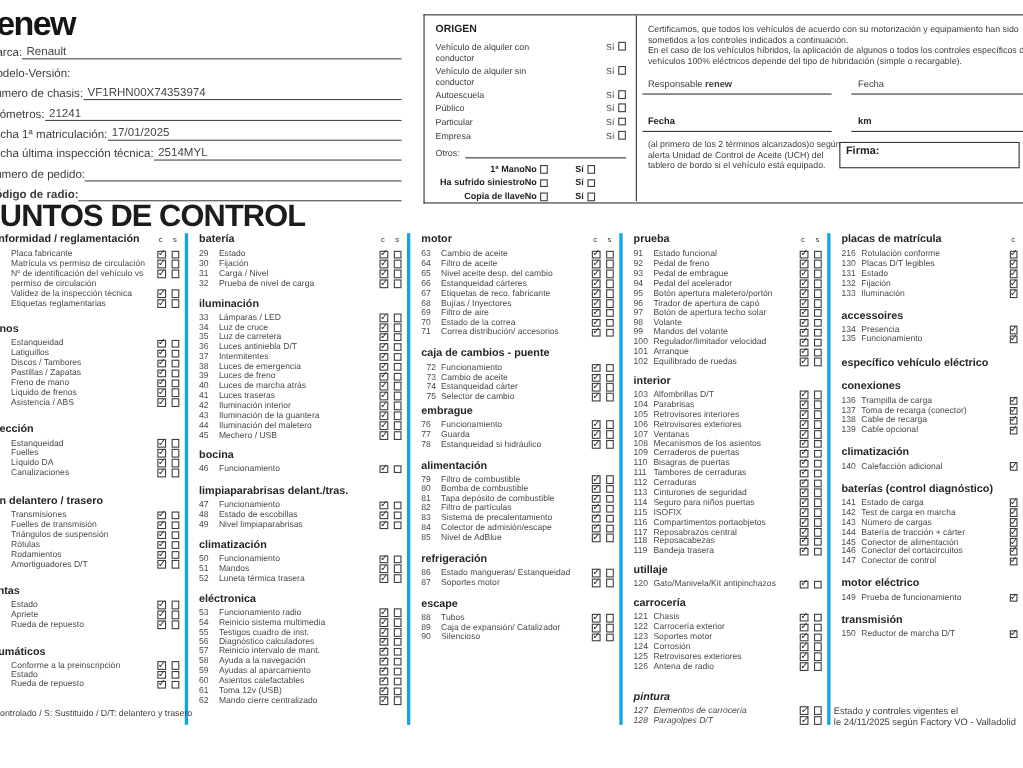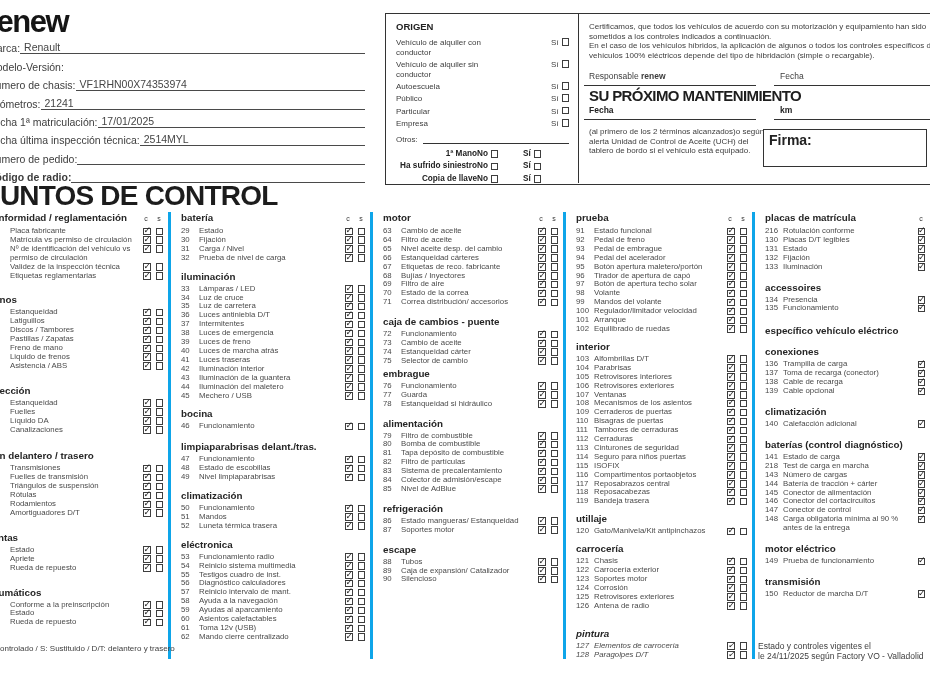--- a/index.html
+++ b/index.html
@@ -38,22 +38,22 @@
   .c-fecha1{position:absolute;left:201px;top:57px;font-size:8.5px;}
   .ul{position:absolute;border-bottom:1px solid #333;}
   .ul1{left:5px;top:71px;width:172px;}
   .ul2{left:195px;top:71px;width:210px;}
   .c-title{position:absolute;left:10px;top:73px;font-size:15px;font-weight:800;letter-spacing:-0.6px;color:#1d1d1d;white-space:nowrap;}
   .c-fecha2{position:absolute;left:10px;top:91px;font-size:8.5px;font-weight:700;color:#222;}
   .c-km{position:absolute;left:201px;top:91px;font-size:8.5px;font-weight:700;color:#222;}
   .ul3{left:5px;top:105px;width:172px;}
   .ul4{left:195px;top:105px;width:210px;}
   .c-note{position:absolute;left:10px;top:113px;width:178px;font-size:8px;line-height:9.7px;}
-  .c-firma{position:absolute;left:184px;top:115px;width:164px;height:38px;border:1.5px solid #333;
-           box-sizing:border-box;font-size:14px;font-weight:700;padding:2px 5px;color:#222;}
+  .c-firma{position:absolute;left:184px;top:115px;width:164px;height:24px;border:1.5px solid #333;
+           box-sizing:border-box;font-size:10px;font-weight:700;padding:2px 5px;color:#222;}
 
   
   .pc-title{position:absolute;left:6px;top:180px;font-size:28px;font-weight:800;letter-spacing:-0.8px;color:#1c1c1c;white-space:nowrap;}
   .pc{position:absolute;left:11px;top:212px;display:flex;align-items:stretch;}
   .pc-col{box-sizing:border-box;}
   .pc-col.c1{width:181px;}
   .pc-col.c2{width:202px;}
   .pc-col.c3{width:193px;}
   .pc-col.c4{width:189px;}
   .pc-col.c5{width:178px;}
@@ -205,21 +205,20 @@
         </div>
     </div>
 
     <div class="cert">
       <div class="c-para">Certificamos, que todos los vehículos de acuerdo con su motorización y equipamiento han sido sometidos a los controles indicados a continuación.
 En el caso de los vehículos híbridos, la aplicación de algunos o todos los controles específicos de los vehículos 100% eléctricos depende del tipo de hibridación (simple o recargable).</div>
       <div class="c-resp"><span>Responsable</span>&nbsp;<b>renew</b></div>
       <div class="c-fecha1">Fecha</div>
       <div class="ul ul1"></div>
       <div class="ul ul2"></div>
-      <div class="c-title">SU PRÓXIMO MANTENIMIENTO</div>
       <div class="c-fecha2">Fecha</div>
       <div class="c-km">km</div>
       <div class="ul ul3"></div>
       <div class="ul ul4"></div>
       <div class="c-note">(al primero de los 2 términos alcanzados)o según alerta Unidad de Control de Aceite (UCH) del tablero de bordo si el vehículo está equipado.</div>
       <div class="c-firma"><span>Firma:</span></div>
     </div>
   </div>
 
   <div class="pc-title">PUNTOS DE CONTROL</div>
@@ -868,21 +867,21 @@
           </div>
           <div class="item">
             <span class="num">71</span>
             <span class="lbl">Correa distribución/ accesorios</span>
             <span class="cbs">
               <span class="cb chk"></span>
               <span class="cb"></span>
             </span>
           </div>
         </div>
-        <div class="sec" style="margin-top: 9px;">
+        <div class="sec" style="margin-top: 9px; text-align: center;">
           <div class="sec-h">
             <span class="sec-t">caja de cambios - puente</span>
           </div>
           <div class="item">
             <span class="num">72</span>
             <span class="lbl">Funcionamiento</span>
             <span class="cbs">
               <span class="cb chk"></span>
               <span class="cb"></span>
             </span>
@@ -1506,21 +1505,21 @@
             <span class="sec-t">baterías (control diagnóstico)</span>
           </div>
           <div class="item">
             <span class="num">141</span>
             <span class="lbl">Estado de carga</span>
             <span class="cbs">
               <span class="cb chk"></span>
             </span>
           </div>
           <div class="item">
-            <span class="num">218</span>
+            <span class="num">142</span>
             <span class="lbl">Test de carga en marcha</span>
             <span class="cbs">
               <span class="cb chk"></span>
             </span>
           </div>
           <div class="item">
             <span class="num">143</span>
             <span class="lbl">Número de cargas</span>
             <span class="cbs">
               <span class="cb chk"></span>
@@ -1543,27 +1542,20 @@
           <div class="item">
             <span class="num">146</span>
             <span class="lbl">Conector del cortacircuitos</span>
             <span class="cbs">
               <span class="cb chk"></span>
             </span>
           </div>
           <div class="item">
             <span class="num">147</span>
             <span class="lbl">Conector de control</span>
-            <span class="cbs">
-              <span class="cb chk"></span>
-            </span>
-          </div>
-          <div class="item">
-            <span class="num">148</span>
-            <span class="lbl wrap">Carga obligatoria mínima al 90 % antes de la entrega</span>
             <span class="cbs">
               <span class="cb chk"></span>
             </span>
           </div>
         </div>
         <div class="sec" style="margin-top: 10px;">
           <div class="sec-h">
             <span class="sec-t">motor eléctrico</span>
           </div>
           <div class="item">

